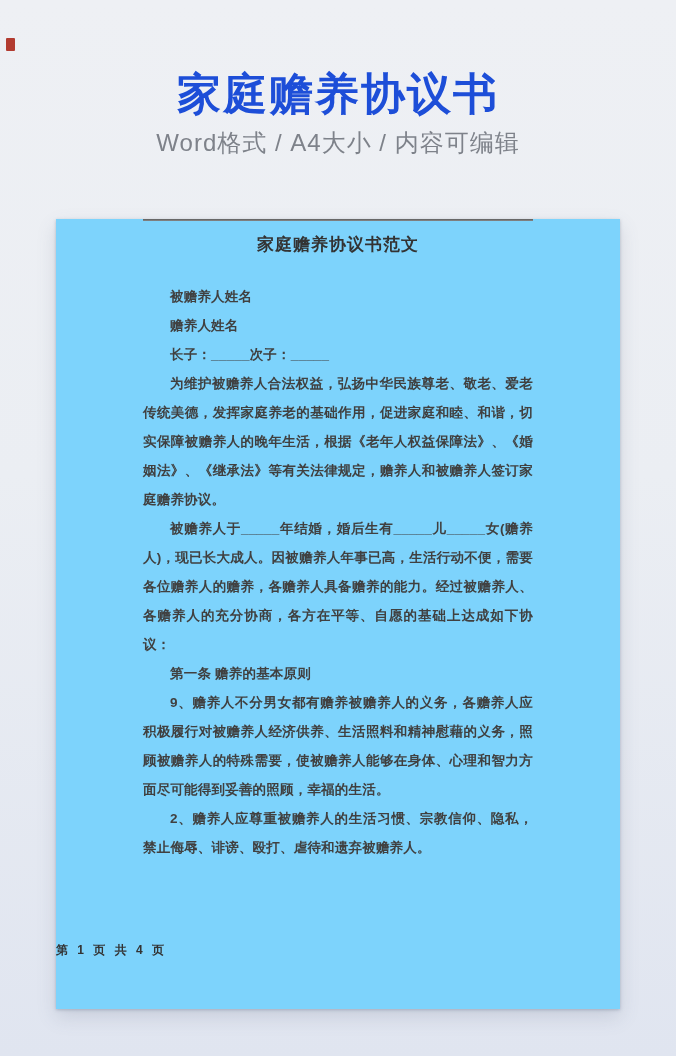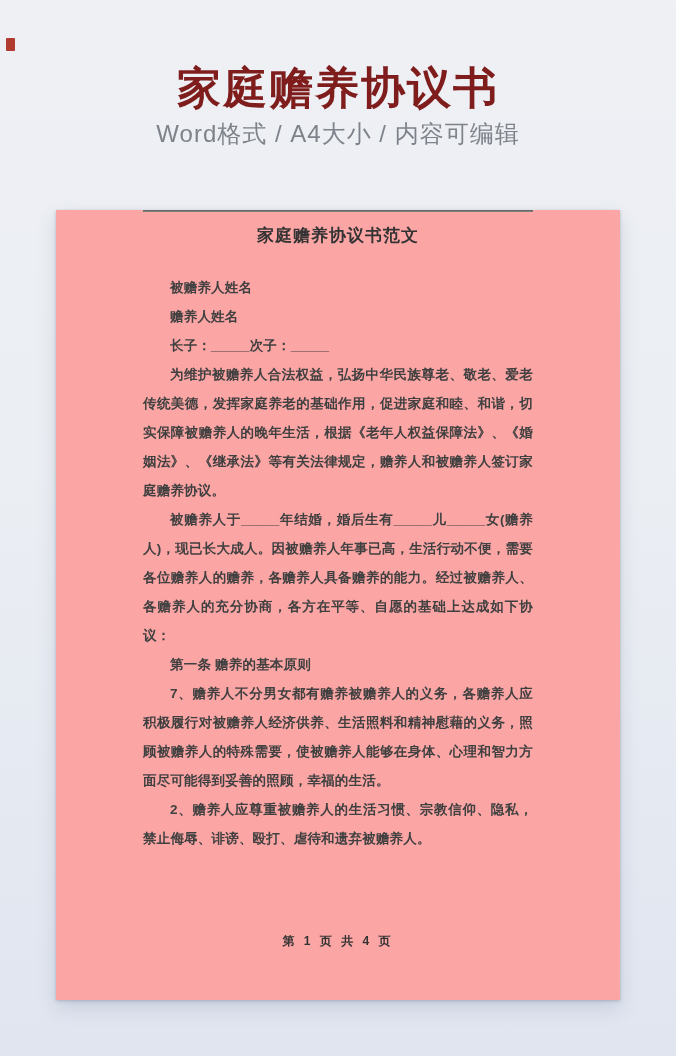--- a/index.html
+++ b/index.html
@@ -8,48 +8,48 @@
     font-family:"Liberation Sans","DejaVu Sans",sans-serif;
     background:linear-gradient(180deg,#eef0f4 0%,#ebeef3 45%,#e0e5f0 100%);
     position:relative;
   }
   .corner-marker{
     position:absolute;left:6px;top:38px;width:9px;height:13px;
     background:#b23b30;border-radius:1px;
   }
   .hero{padding-top:60px;text-align:center;}
   .hero h1{
-    margin:4px;font-size:44px;line-height:1.1;font-weight:700;
-    color:#7f1d1d;letter-spacing:2px;
+    margin:10px;font-size:44px;line-height:1.1;font-weight:700;
+    color:#1d4ed8;letter-spacing:2px;
   }
   .hero .subtitle{
     margin-top:7px;font-size:24px;line-height:30px;
     color:#7e828a;letter-spacing:1px;
   }
   .sheet{
-    width:564px;height:790px;margin:36px auto 4px;background:#fca5a5;
+    width:564px;height:790px;margin:36px auto 4px;background:#7dd3fc;
     box-shadow:0 1px 3px rgba(90,100,125,.35),0 8px 18px rgba(90,100,125,.18);
     position:relative;box-sizing:border-box;
   }
   .sheet-inner{padding:0 87px;position:relative;height:100%;box-sizing:border-box;}
   .doc-rule{
     margin-top:61px;height:2px;
     background:linear-gradient(180deg,#5c5c5c 0%,#8a8a8a 100%);
   }
   .doc-title{
     margin:13px 0 0;font-size:17px;line-height:22px;font-weight:700;
     color:#333333;text-align:center;letter-spacing:1px;
   }
   .doc-body{
     margin-top:26px;font-size:13.5px;line-height:29px;color:#404040;
     text-align:justify;letter-spacing:.2px;
   }
   .doc-body p{margin:0;text-indent:2em;font-weight:bold;}
   .doc-footer{
-    position:absolute;left:0;bottom:50px;width:100%;text-align:center;
+    position:absolute;left:0;bottom:50px;width:100%;text-align:left;
     font-size:12px;font-weight:700;letter-spacing:3px;color:#333333;
   }
 </style>
 </head>
 <body>
 
 <span class="corner-marker"></span>
 
 <header class="hero">
   <h1>家庭赡养协议书</h1>
@@ -60,18 +60,18 @@
   <div class="sheet-inner">
     <div class="doc-rule"></div>
     <h2 class="doc-title">家庭赡养协议书范文</h2>
     <div class="doc-body">
       <p>被赡养人姓名</p>
       <p>赡养人姓名</p>
       <p>长子：_____次子：_____</p>
       <p>为维护被赡养人合法权益，弘扬中华民族尊老、敬老、爱老传统美德，发挥家庭养老的基础作用，促进家庭和睦、和谐，切实保障被赡养人的晚年生活，根据《老年人权益保障法》、《婚姻法》、《继承法》等有关法律规定，赡养人和被赡养人签订家庭赡养协议。</p>
       <p>被赡养人于_____年结婚，婚后生有_____儿_____女(赡养人)，现已长大成人。因被赡养人年事已高，生活行动不便，需要各位赡养人的赡养，各赡养人具备赡养的能力。经过被赡养人、各赡养人的充分协商，各方在平等、自愿的基础上达成如下协议：</p>
       <p>第一条 赡养的基本原则</p>
-      <p>7、赡养人不分男女都有赡养被赡养人的义务，各赡养人应积极履行对被赡养人经济供养、生活照料和精神慰藉的义务，照顾被赡养人的特殊需要，使被赡养人能够在身体、心理和智力方面尽可能得到妥善的照顾，幸福的生活。</p>
+      <p>9、赡养人不分男女都有赡养被赡养人的义务，各赡养人应积极履行对被赡养人经济供养、生活照料和精神慰藉的义务，照顾被赡养人的特殊需要，使被赡养人能够在身体、心理和智力方面尽可能得到妥善的照顾，幸福的生活。</p>
       <p>2、赡养人应尊重被赡养人的生活习惯、宗教信仰、隐私，禁止侮辱、诽谤、殴打、虐待和遗弃被赡养人。</p>
     </div>
     <div class="doc-footer">第 1 页 共 4 页</div>
   </div>
 </section>
 
 </body></html>

